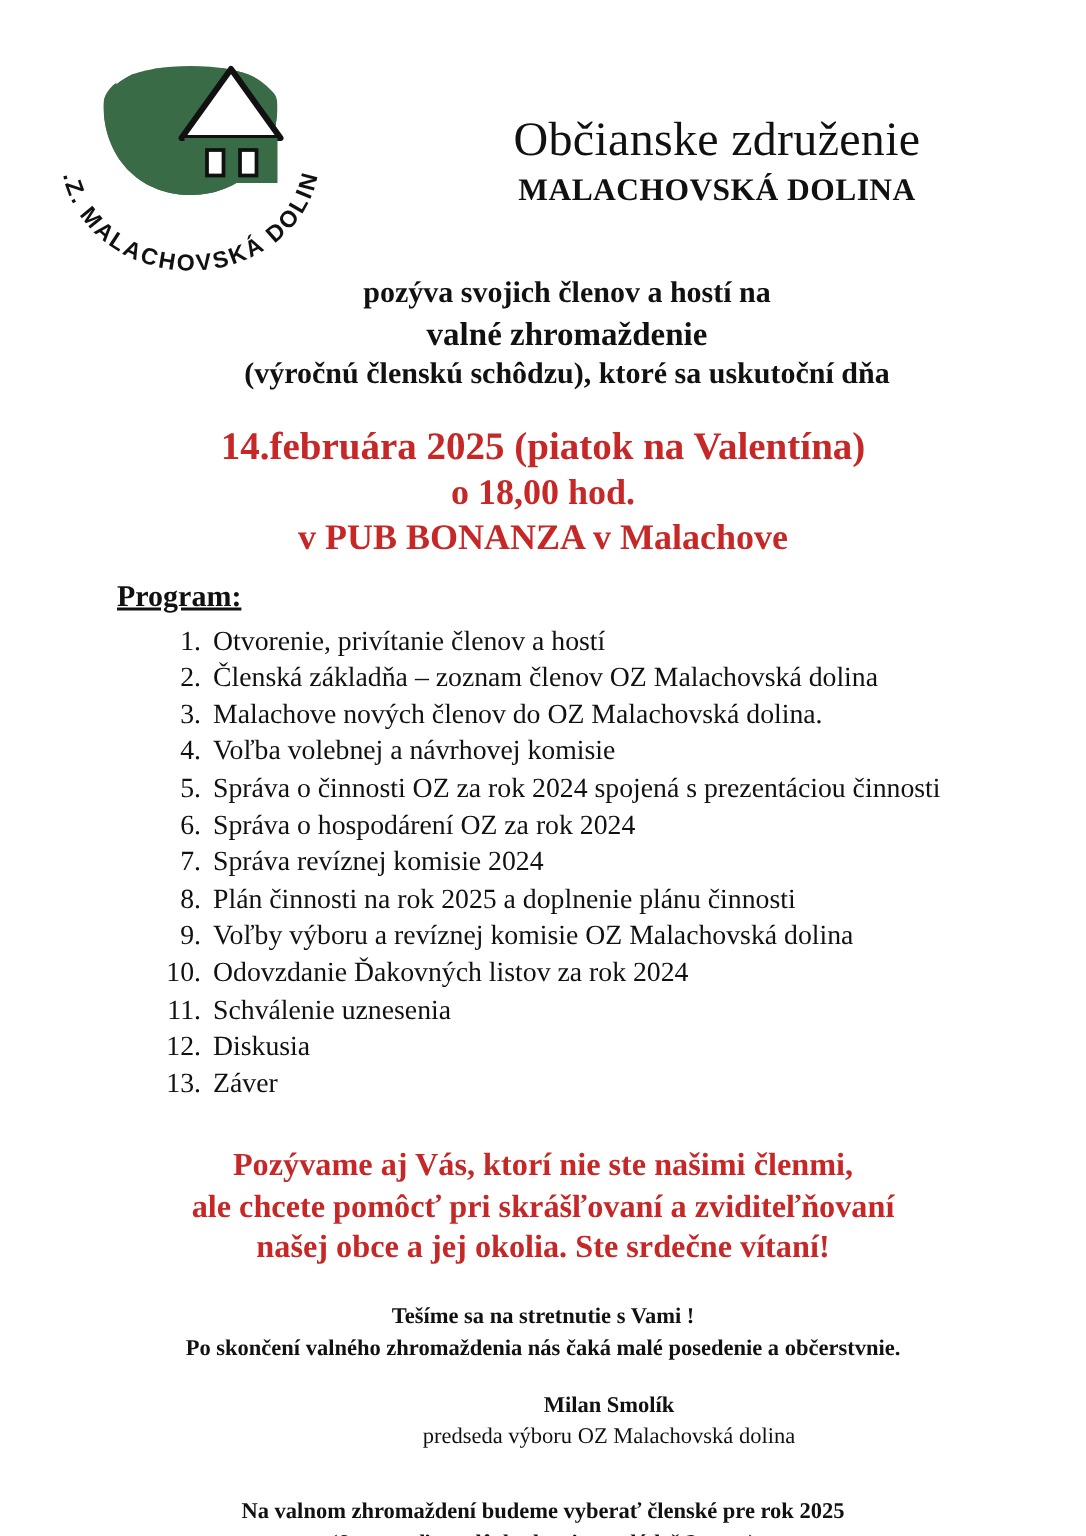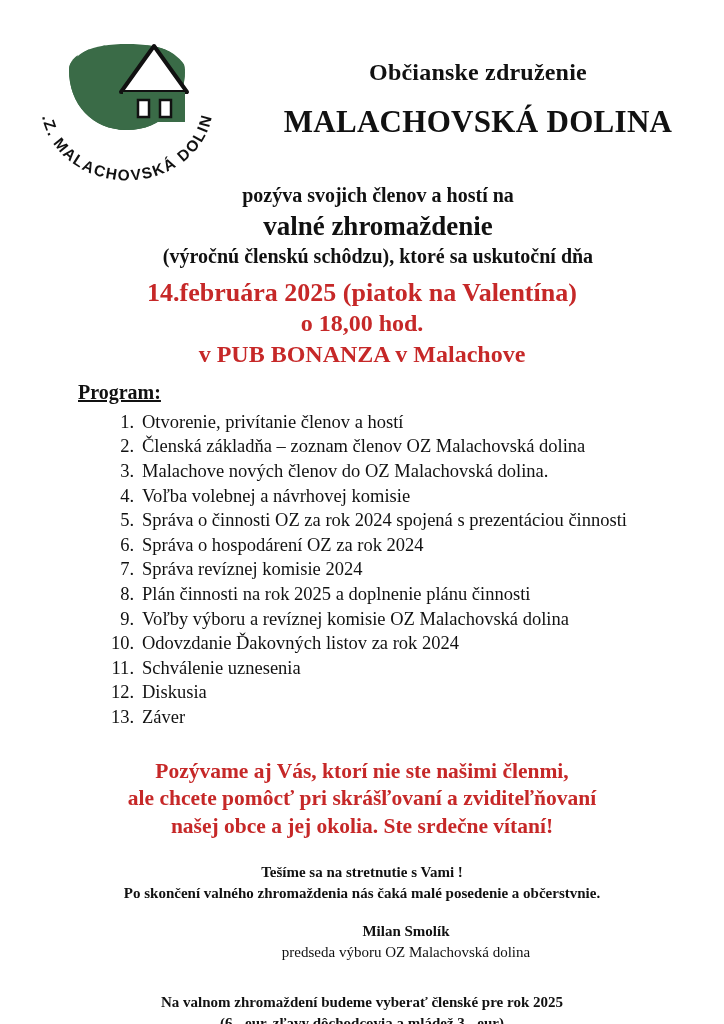--- a/index.html
+++ b/index.html
@@ -39,61 +39,62 @@
   .logo svg { display: block; }
 
   .org-title {
     position: absolute;
     left: 248px;
     top: 58px;
     width: 460px;
     text-align: center;
   }
   .org-line1 {
-    font-size: 24px;
-    font-weight: bold;
+    font-size: 32px;
+    font-weight: normal;
     letter-spacing: 0.2px;
     line-height: 1.18;
+    margin-top: 16px;
   }
   .org-line2 {
-    font-size: 31px;
+    font-size: 21px;
     font-weight: bold;
     letter-spacing: 0.3px;
     line-height: 1.18;
-    margin-top: 18px;
+    margin-top: 2px;
   }
 
   
   .intro {
     text-align: center;
     margin-top: 8px;
     padding-left: 32px;
   }
   .intro-l1 {
     font-size: 20px;
     font-weight: bold;
     line-height: 1.28;
   }
   .intro-l2 {
-    font-size: 27px;
+    font-size: 22px;
     font-weight: bold;
     line-height: 1.22;
     margin-top: 1px;
   }
   .intro-l3 {
     font-size: 20px;
     font-weight: bold;
     line-height: 1.25;
     margin-top: 1px;
   }
 
   
   .event {
     text-align: center;
-    margin-top: 8px;
+    margin-top: 20px;
   }
   .event-date {
     font-size: 26px;
     font-weight: bold;
     line-height: 1.22;
   }
   .event-time {
     font-size: 24px;
     font-weight: bold;
     line-height: 1.22;

